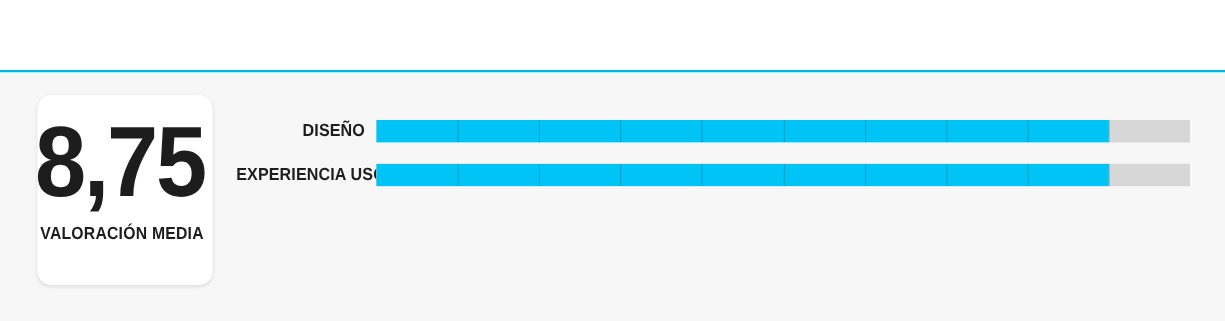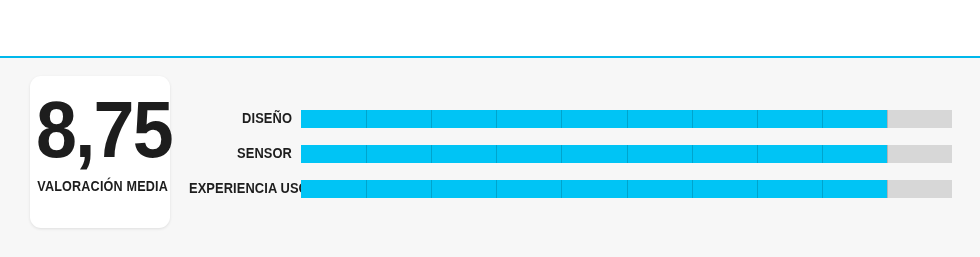--- a/index.html
+++ b/index.html
@@ -46,21 +46,21 @@
   .score-card {
     position: absolute;
     left: 30px; top: 76px;
     width: 140px;
     height: 152px;
     background: #ffffff;
     border-radius: 11px;
     box-shadow: 0 1px 3px rgba(0,0,0,0.10);
     display: flex;
     flex-direction: column;
-    align-items: flex-start;
+    align-items: flex-end;
     justify-content: flex-start;
     box-sizing: border-box;
     padding-top: 12px;
   }
   .score-value {
     font-family: "Liberation Sans Narrow", "Liberation Sans", sans-serif;
     font-weight: bold;
     font-size: 80px;
     line-height: 84px;
     letter-spacing: -2px;
@@ -79,21 +79,20 @@
     color: #1d1d1d;
     transform: scaleX(0.90);
     transform-origin: center center;
     white-space: nowrap;
   }
   
   .ratings {
     position: absolute;
     left: 180px; top: 95px;
     width: 780px;
-    margin-top: 14px;
   }
   .rating-row {
     position: relative;
     height: 35px;
   }
   .rating-label {
     position: absolute;
     left: 0; top: 0;
     width: 112px;
     text-align: right;
@@ -164,37 +163,20 @@
             <div class="tick" style="left: 40%;"></div>
             <div class="tick" style="left: 50%;"></div>
             <div class="tick" style="left: 60%;"></div>
             <div class="tick" style="left: 70%;"></div>
             <div class="tick" style="left: 80%;"></div>
             <div class="tick" style="left: 90%;"></div>
           </div>
       </div>
     </div>
 
-    <div class="rating-row">
-      <div class="rating-label">SENSOR</div>
-      <div class="rating-track" style="background: rgb(215, 215, 215);">
-        <div class="rating-fill" style="width: 90%; background: rgb(0, 196, 245);"></div>
-        <div class="rating-ticks">
-            <div class="tick" style="left: 10%;"></div>
-            <div class="tick" style="left: 20%;"></div>
-            <div class="tick" style="left: 30%;"></div>
-            <div class="tick" style="left: 40%;"></div>
-            <div class="tick" style="left: 50%;"></div>
-            <div class="tick" style="left: 60%;"></div>
-            <div class="tick" style="left: 70%;"></div>
-            <div class="tick" style="left: 80%;"></div>
-            <div class="tick" style="left: 90%;"></div>
-          </div>
-      </div>
-    </div>
 
 
     <div class="rating-row">
       <div class="rating-label">EXPERIENCIA USO</div>
       <div class="rating-track" style="background: rgb(215, 215, 215);">
         <div class="rating-fill" style="width: 90%; background: rgb(0, 196, 245);"></div>
         <div class="rating-ticks">
             <div class="tick" style="left: 10%;"></div>
             <div class="tick" style="left: 20%;"></div>
             <div class="tick" style="left: 30%;"></div>

